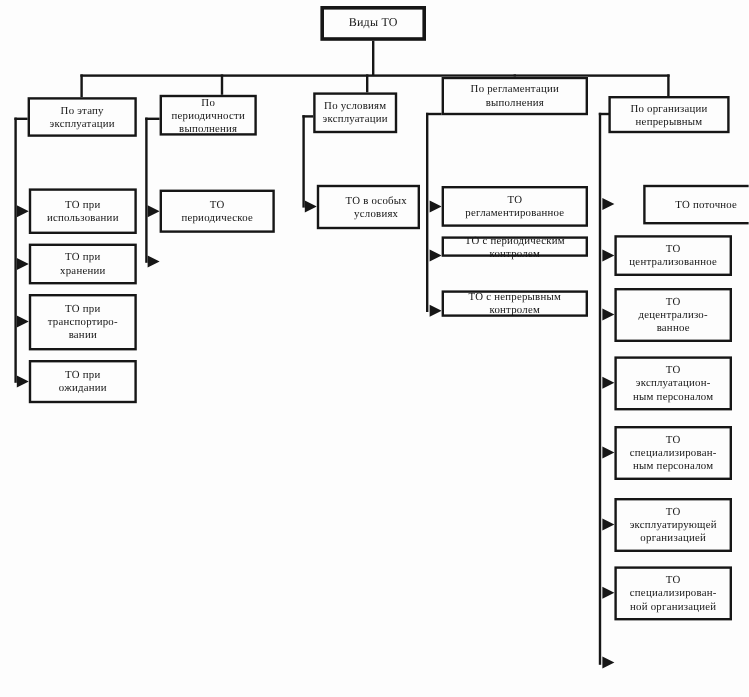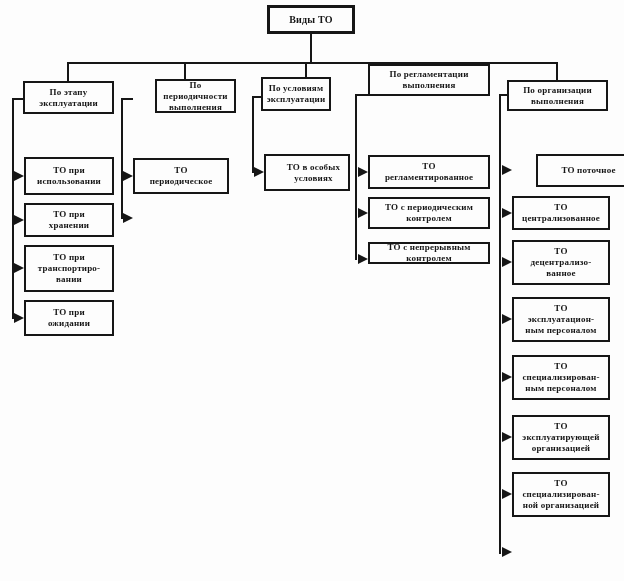--- a/index.html
+++ b/index.html
@@ -11,21 +11,21 @@
     color:#161616;
     overflow:hidden;
   }
   .node{
     position:absolute;
     box-sizing:border-box;
     border:2px solid #161616;
     background:#fdfdfd;
     display:flex;align-items:center;justify-content:center;
     text-align:center;
-    font-weight:bold;
+    font-weight:normal;
     font-size:9px;
     line-height:11px;
     white-space:pre-line;
     letter-spacing:.2px;
     padding:1px 2px;
   }
   .node.root{border-width:3px;font-size:10px;}
   .hline,.vline{position:absolute;background:#161616;}
   .hline{height:2px;}
   .vline{width:2px;}
@@ -46,28 +46,28 @@
   <div class="vline" style="left:310px;top:34px;height:29px;"></div>
   <div class="hline" style="left:67px;top:62px;width:491px;"></div>
   <div class="vline" style="left:67px;top:62px;height:20px;"></div>
   <div class="vline" style="left:184px;top:62px;height:18px;"></div>
   <div class="vline" style="left:305px;top:62px;height:16px;"></div>
   <div class="vline" style="left:428px;top:62px;height:18px;"></div>
   <div class="vline" style="left:556px;top:62px;height:19px;"></div>
 
   <div class="node" style="left:23px;top:81px;width:91px;height:33px;">По этапу
 эксплуатации</div>
-  <div class="node" style="left:133px;top:79px;width:81px;height:34px;margin-left:22px;">По периодичности
+  <div class="node" style="left:133px;top:79px;width:81px;height:34px;">По периодичности
 выполнения</div>
   <div class="node" style="left:261px;top:77px;width:70px;height:34px;">По условиям
 эксплуатации</div>
   <div class="node" style="left:368px;top:64px;width:122px;height:32px;">По регламентации
 выполнения</div>
   <div class="node" style="left:507px;top:80px;width:101px;height:31px;">По организации
-выполнения</div>
+непрерывным</div>
 
   <div class="hline" style="left:12px;top:98px;width:11px;"></div>
   <div class="vline" style="left:12px;top:98px;height:221px;"></div>
   <div class="arrow" style="left:14px;top:171px;"></div>
   <div class="arrow" style="left:14px;top:215px;"></div>
   <div class="arrow" style="left:14px;top:263px;"></div>
   <div class="arrow" style="left:14px;top:313px;"></div>
 
   <div class="node" style="left:24px;top:157px;width:90px;height:38px;">ТО при
 использовании</div>
@@ -95,21 +95,21 @@
 условиях</div>
 
   <div class="hline" style="left:355px;top:94px;width:13px;"></div>
   <div class="vline" style="left:355px;top:94px;height:166px;"></div>
   <div class="arrow" style="left:358px;top:167px;"></div>
   <div class="arrow" style="left:358px;top:208px;"></div>
   <div class="arrow" style="left:358px;top:254px;"></div>
 
   <div class="node" style="left:368px;top:155px;width:122px;height:34px;">ТО
 регламентированное</div>
-  <div class="node" style="left:368px;top:197px;width:122px;height:32px;">ТО с периодическим
+  <div class="node" style="left:368px;top:197px;width:122px;height:17px;">ТО с периодическим
 контролем</div>
   <div class="node" style="left:368px;top:242px;width:122px;height:22px;">ТО с непрерывным
 контролем</div>
 
   <div class="hline" style="left:499px;top:94px;width:9px;"></div>
   <div class="vline" style="left:499px;top:94px;height:460px;"></div>
   <div class="arrow" style="left:502px;top:165px;"></div>
   <div class="arrow" style="left:502px;top:208px;"></div>
   <div class="arrow" style="left:502px;top:257px;"></div>
   <div class="arrow" style="left:502px;top:314px;"></div>

